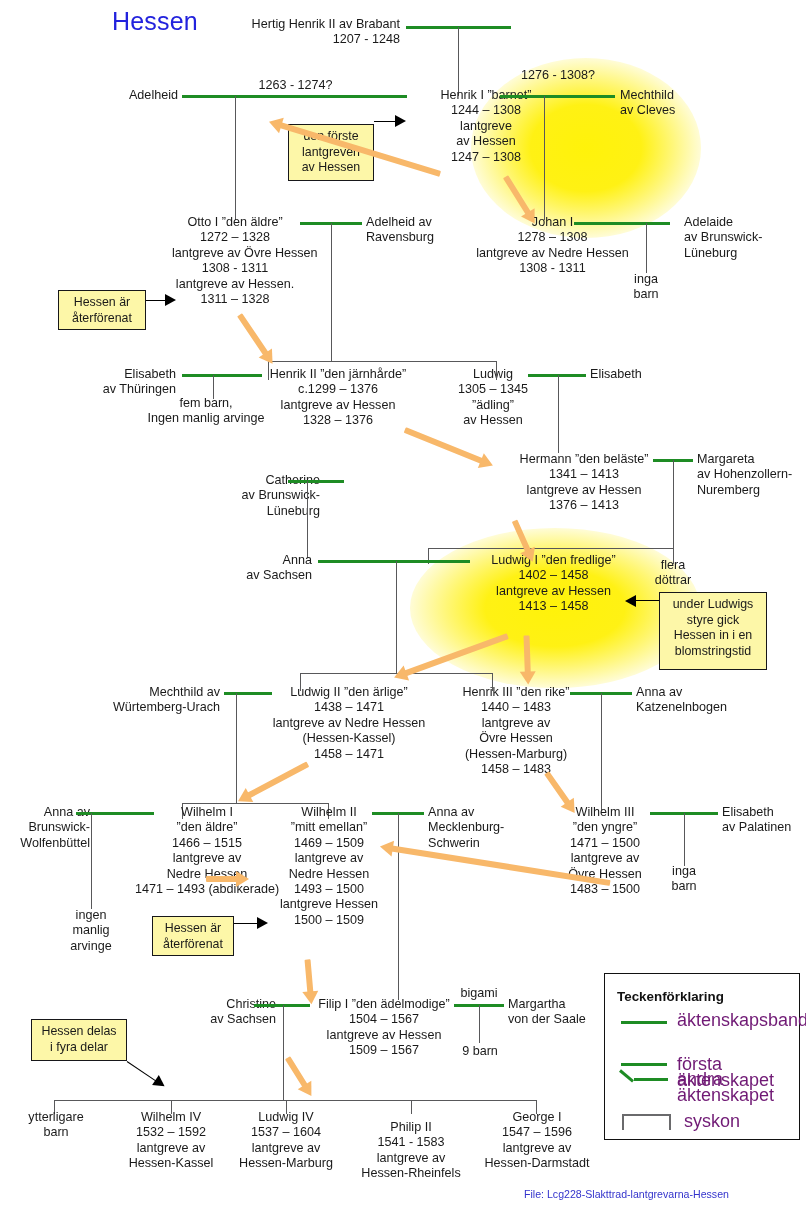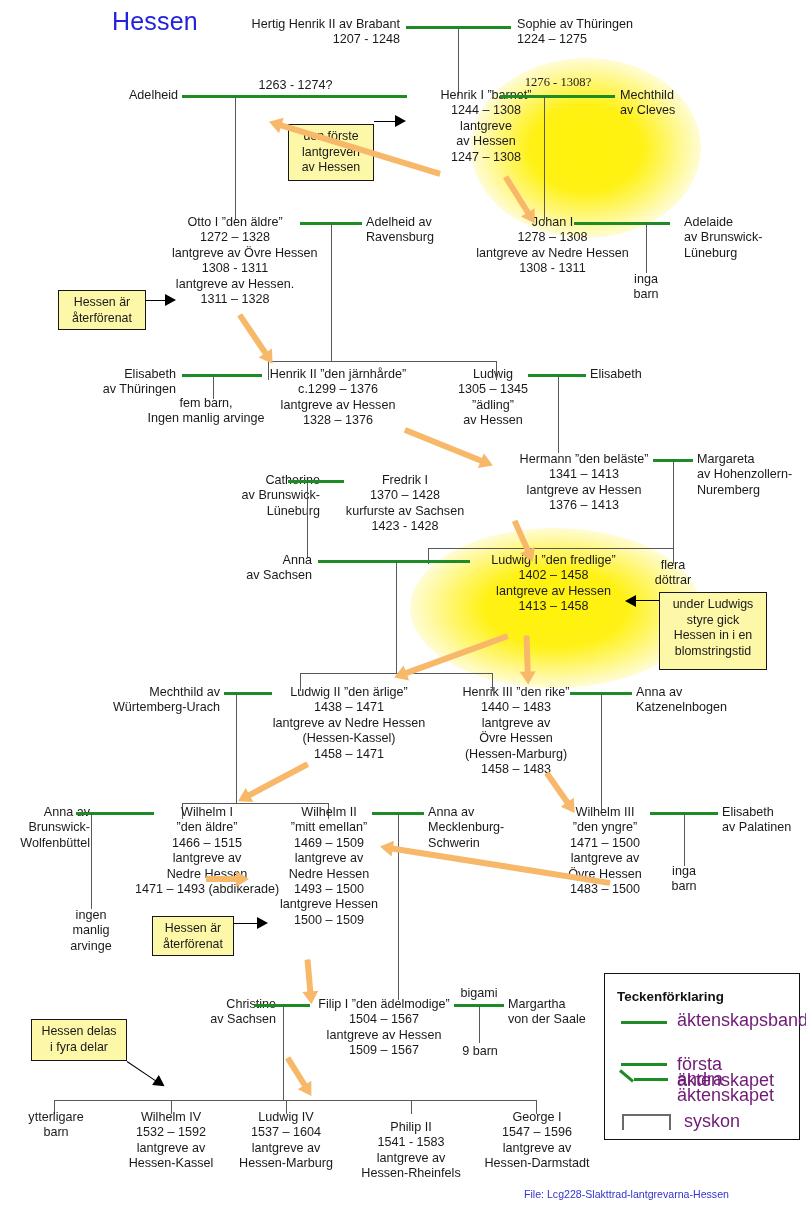--- a/index.html
+++ b/index.html
@@ -69,44 +69,40 @@
   <div class="glow" style="left:586px;top:58px;width:230px;height:180px;transform:translateX(-115px);"></div>
   <div class="glow" style="left:555px;top:528px;width:290px;height:160px;transform:translateX(-145px);"></div>
 
   <div class="title" style="left:112px;top:7px;">Hessen</div>
 
   <div class="mar" style="left:406px;top:26px;width:105px;"></div>
   <div class="node l" style="left:200px;top:17px;width:200px;">
     <div>Hertig Henrik II av Brabant</div>
     <div>1207 - 1248</div>
   </div>
-  <div class="node r" style="left:517px;top:17px;width:200px;">
-    <div>Sophie av Thüringen</div>
-    <div>1224 – 1275</div>
-  </div>
 
   <div class="vline" style="left:458px;top:27px;height:69px;"></div>
 
   <div class="mar" style="left:182px;top:95px;width:225px;"></div>
   <div class="node" style="left:228px;top:78px;width:135px;">1263 - 1274?</div>
   <div class="node l" style="left:40px;top:88px;width:138px;">
     <div>Adelheid</div>
   </div>
   <div class="vline" style="left:235px;top:96px;height:124px;"></div>
 
   <div class="node" style="left:406px;top:88px;width:160px;">
     <div>Henrik I ”barnet”</div>
     <div>1244 – 1308</div>
     <div>lantgreve</div>
     <div>av Hessen</div>
     <div>1247 – 1308</div>
   </div>
 
   <div class="mar" style="left:500px;top:95px;width:115px;"></div>
-  <div class="node" style="left:492px;top:75px;width:132px;font-family:Liberation Serif, serif;">1276 - 1308?</div>
+  <div class="node" style="left:492px;top:68px;width:132px;">1276 - 1308?</div>
   <div class="node r" style="left:620px;top:88px;width:150px;">
     <div>Mechthild</div>
     <div>av Cleves</div>
   </div>
   <div class="vline" style="left:544px;top:96px;height:124px;"></div>
 
   <div class="callout" style="left:288px;top:124px;width:86px;height:57px;">
     <div>den förste</div>
     <div>lantgreven</div>
     <div>av Hessen</div>
@@ -232,26 +228,20 @@
     <div>flera</div>
     <div>döttrar</div>
   </div>
 
   <div class="node l" style="left:208px;top:473px;width:112px;">
     <div>Catherine</div>
     <div>av Brunswick-</div>
     <div>Lüneburg</div>
   </div>
   <div class="mar" style="left:288px;top:480px;width:56px;"></div>
-  <div class="node" style="left:334px;top:473px;width:142px;">
-    <div>Fredrik I</div>
-    <div>1370 – 1428</div>
-    <div>kurfurste av Sachsen</div>
-    <div>1423 - 1428</div>
-  </div>
   <div class="vline" style="left:307px;top:481px;height:77px;"></div>
 
   <div class="node l" style="left:222px;top:553px;width:90px;">
     <div>Anna</div>
     <div>av Sachsen</div>
   </div>
   <div class="mar" style="left:318px;top:560px;width:152px;"></div>
   <div class="vline" style="left:396px;top:561px;height:112px;"></div>
 
   <div class="node" style="left:466px;top:553px;width:175px;">

